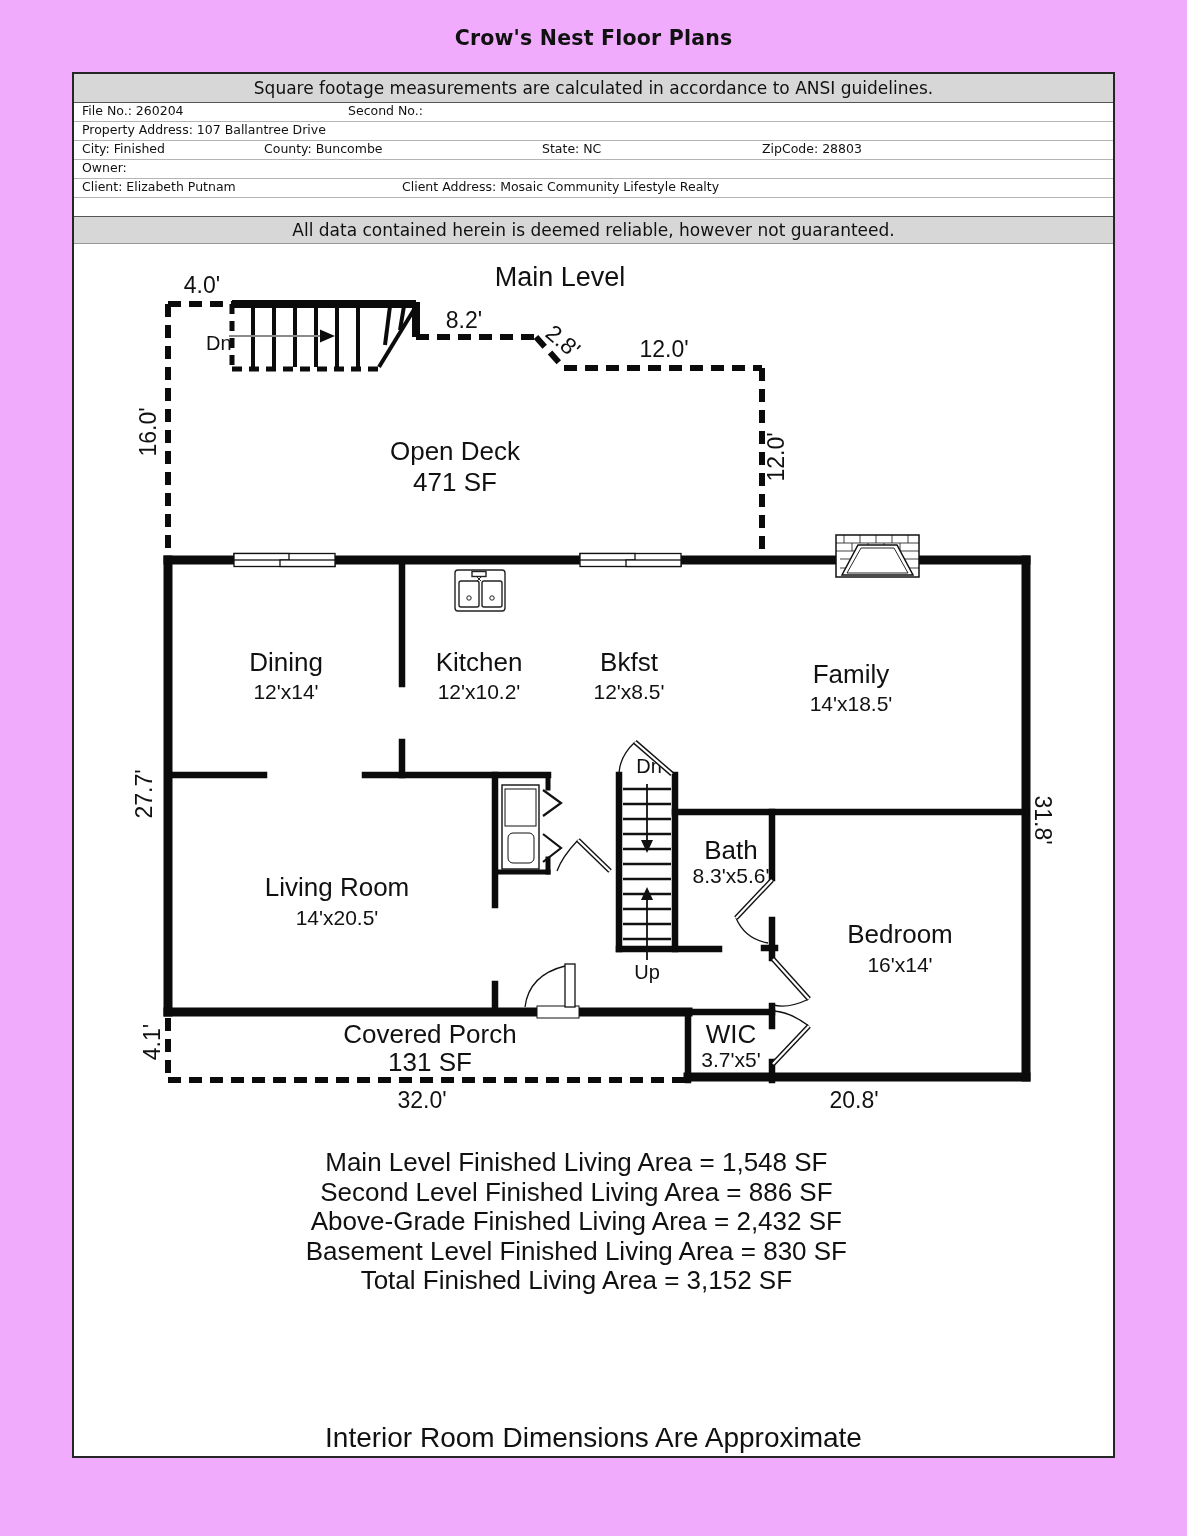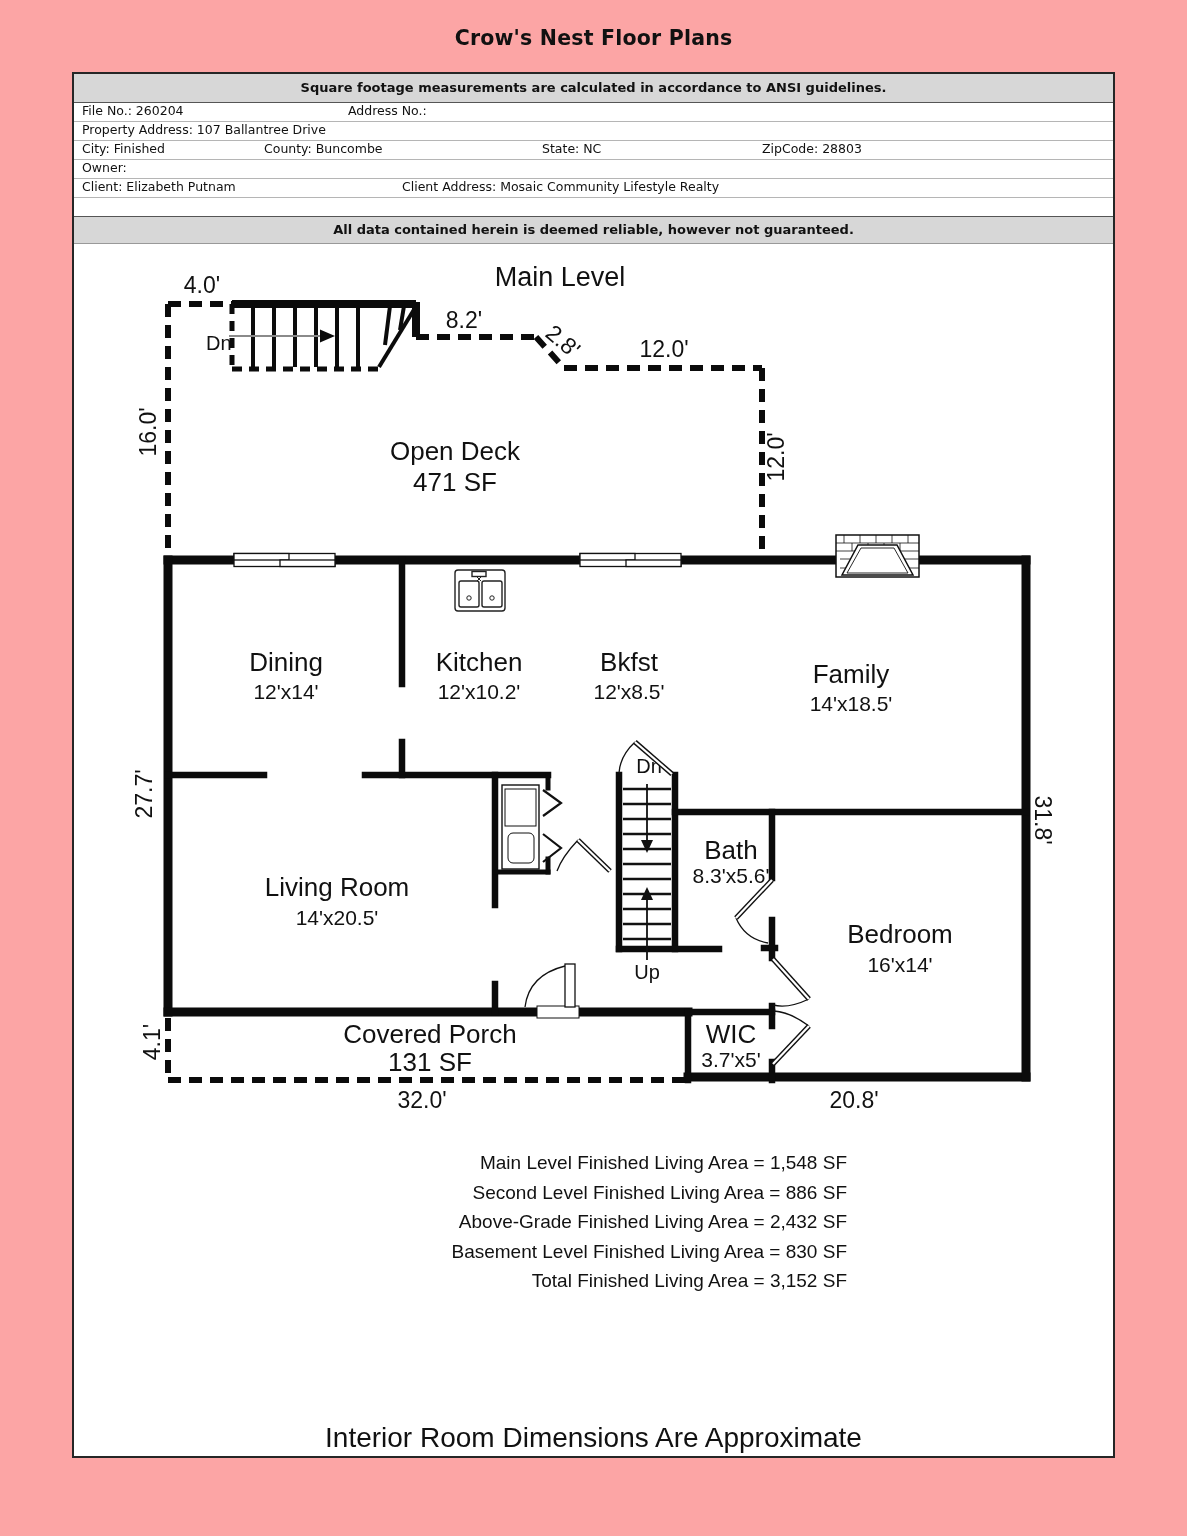--- a/index.html
+++ b/index.html
@@ -1,54 +1,54 @@
 <!DOCTYPE html>
 <html><head>
 <meta charset="utf-8">
 <style>
   html,body{margin:0;padding:0;background:#fff;}
-  .page{position:relative;width:1187px;height:1536px;background:#fca5a5;overflow:hidden;
+  .page{position:relative;width:1187px;height:1536px;background:#f0abfc;overflow:hidden;
         font-family:"DejaVu Sans",sans-serif;color:#111;}
   .doc-title{position:absolute;top:26px;left:0;width:100%;text-align:center;
              font-size:20.5px;font-weight:bold;letter-spacing:0.2px;}
   .border-box{position:absolute;left:72px;top:72px;width:1043px;height:1386px;
               box-sizing:border-box;border:2px solid #262626;background:#fff;}
   .banner{position:absolute;left:0;right:0;background:#d7d7d7;text-align:center;
-          font-weight:bold;font-size:13px;}
+          font-weight:normal;font-size:17px;}
   .banner-top{top:0;height:28px;line-height:28px;border-bottom:1px solid #555;}
   .banner-bottom{top:142px;height:26px;line-height:26px;border-top:1px solid #555;border-bottom:1px solid #999;}
   .trow{position:absolute;left:0;right:0;height:19px;border-bottom:1px solid #b5b5b5;
         font-size:12.5px;line-height:18px;}
   .trow span{position:absolute;white-space:nowrap;}
   .r1{top:28px;} .r2{top:47px;} .r3{top:66px;} .r4{top:85px;text-decoration:underline;} .r5{top:104px;} .r6{top:123px;}
   .c-l{left:8px;}
   .plan-svg{position:absolute;left:0px;top:168px;}
   svg text{font-family:"Liberation Sans",sans-serif;fill:#111;}
   .room{font-size:26px;} .size{font-size:21px;} .dim{font-size:23px;}
   .small{font-size:20px;} .plan-title{font-size:27px;}
-  .summary{position:absolute;top:1074px;right:266px;text-align:right;
-           font-family:"Liberation Sans",sans-serif;font-size:19px;line-height:29.5px;white-space:nowrap;}
+  .summary{position:absolute;top:1074px;right:266px;text-align:center;
+           font-family:"Liberation Sans",sans-serif;font-size:26px;line-height:29.5px;white-space:nowrap;}
   .disclaimer{position:absolute;top:1348px;left:0;width:100%;text-align:center;
               font-family:"Liberation Sans",sans-serif;font-size:28px;}
   .footer{position:absolute;top:1489px;left:0;width:100%;text-align:center;font-size:12px;}
 </style>
 </head>
 <body>
 
 <div class="page">
 
   <div class="doc-title">Crow's Nest Floor Plans</div>
 
   <div class="border-box">
 
     <div class="banner banner-top">Square footage measurements are calculated in accordance to ANSI guidelines.</div>
 
     <div class="trow r1">
       <span class="c-l">File No.: 260204</span>
-      <span style="left:274px">Address No.:</span>
+      <span style="left:274px">Second No.:</span>
     </div>
     <div class="trow r2">
       <span class="c-l">Property Address: 107 Ballantree Drive</span>
     </div>
     <div class="trow r3">
       <span class="c-l">City: Finished</span>
       <span style="left:190px">County: Buncombe</span>
       <span style="left:468px">State: NC</span>
       <span style="left:688px">ZipCode: 28803</span>
     </div>

